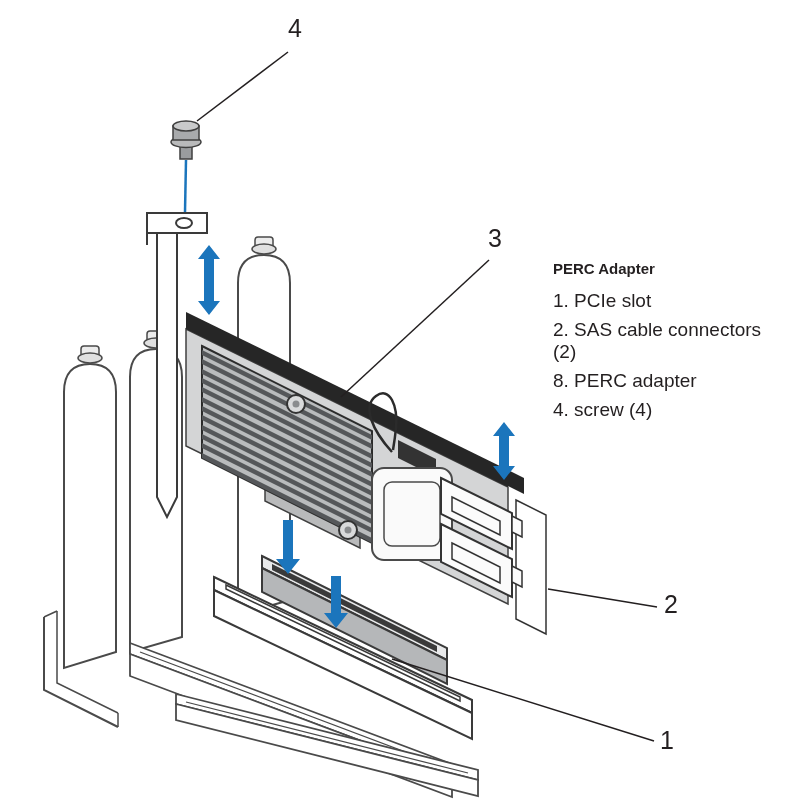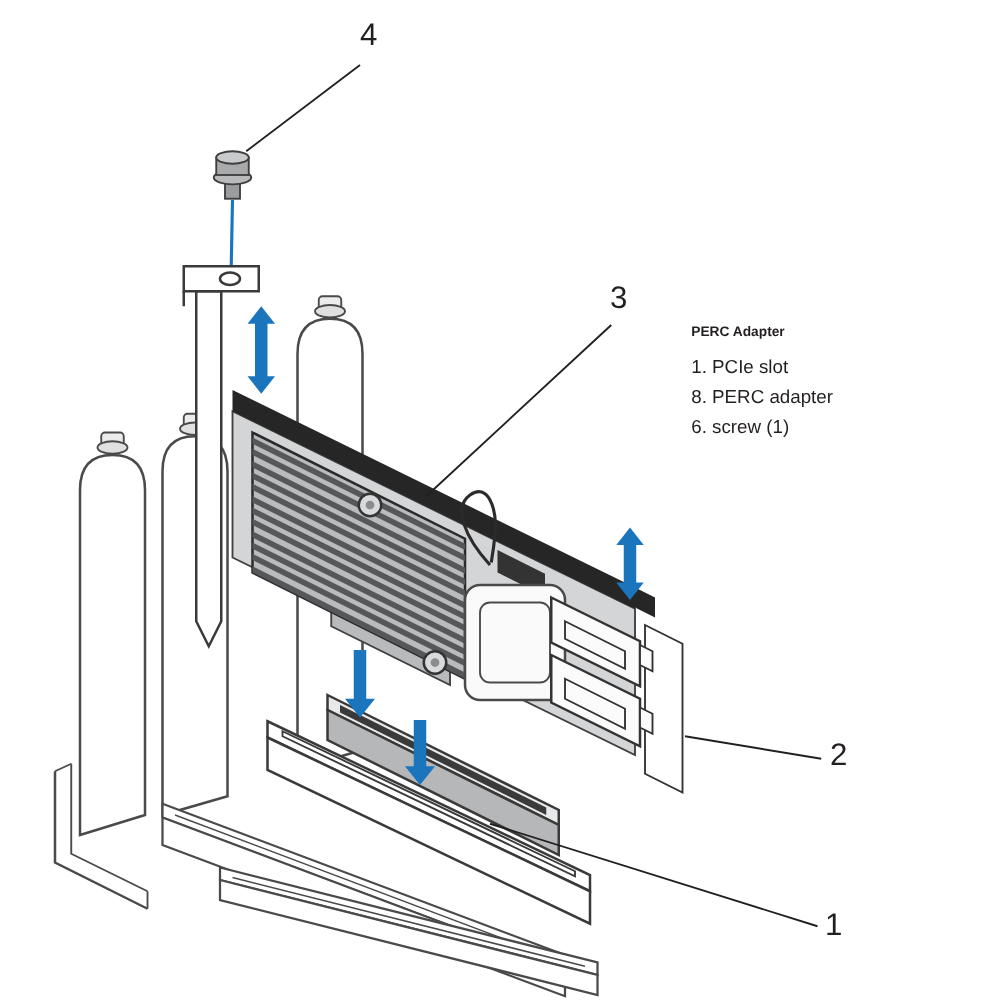--- a/index.html
+++ b/index.html
@@ -2,22 +2,22 @@
 <html><head>
 <meta charset="utf-8">
 <style>
   * { margin:0; padding:0; box-sizing:border-box; }
   html,body { width:800px; height:800px; background:#ffffff; }
   body { font-family:"Liberation Sans", sans-serif; color:#231f20; }
   .stage { position:relative; width:800px; height:800px; background:#fff; overflow:hidden; }
   svg.art { position:absolute; left:0; top:0; }
   .callout { position:absolute; font-size:25px; line-height:1; color:#231f20; }
   .legend { position:absolute; left:553px; top:260px; width:235px; }
-  .legend-title { font-weight:bold; font-size:11px; margin-bottom:13px; }
-  .legend-item { font-size:15px; margin-bottom:7px; }
+  .legend-title { font-weight:bold; font-size:15px; margin-bottom:13px; }
+  .legend-item { font-size:19px; margin-bottom:7px; }
   .blue-line { stroke:#1b75bc; stroke-width:2.5; }
   .arrow { fill:#1b75bc; stroke:none; }
   .leader { stroke:#231f20; stroke-width:1.5; }
 </style>
 </head>
 <body>
 
 <div class="stage">
 
   <svg class="art" width="800" height="800" viewBox="0 0 800 800">
@@ -142,17 +142,18 @@
   </svg>
 
   <div class="callout" style="left:288px; top:16px;">4</div>
   <div class="callout" style="left:488px; top:226px;">3</div>
   <div class="callout" style="left:664px; top:592px;">2</div>
   <div class="callout" style="left:660px; top:728px;">1</div>
 
   <div class="legend">
     <div class="legend-title">PERC Adapter</div>
     <div class="legend-item">1. PCIe slot</div>
+    <div class="legend-item">2. SAS cable connectors (2)</div>
     <div class="legend-item">8. PERC adapter</div>
-    <div class="legend-item">6. screw (1)</div>
+    <div class="legend-item">4. screw (4)</div>
   </div>
 
 </div>
 
 </body></html>

